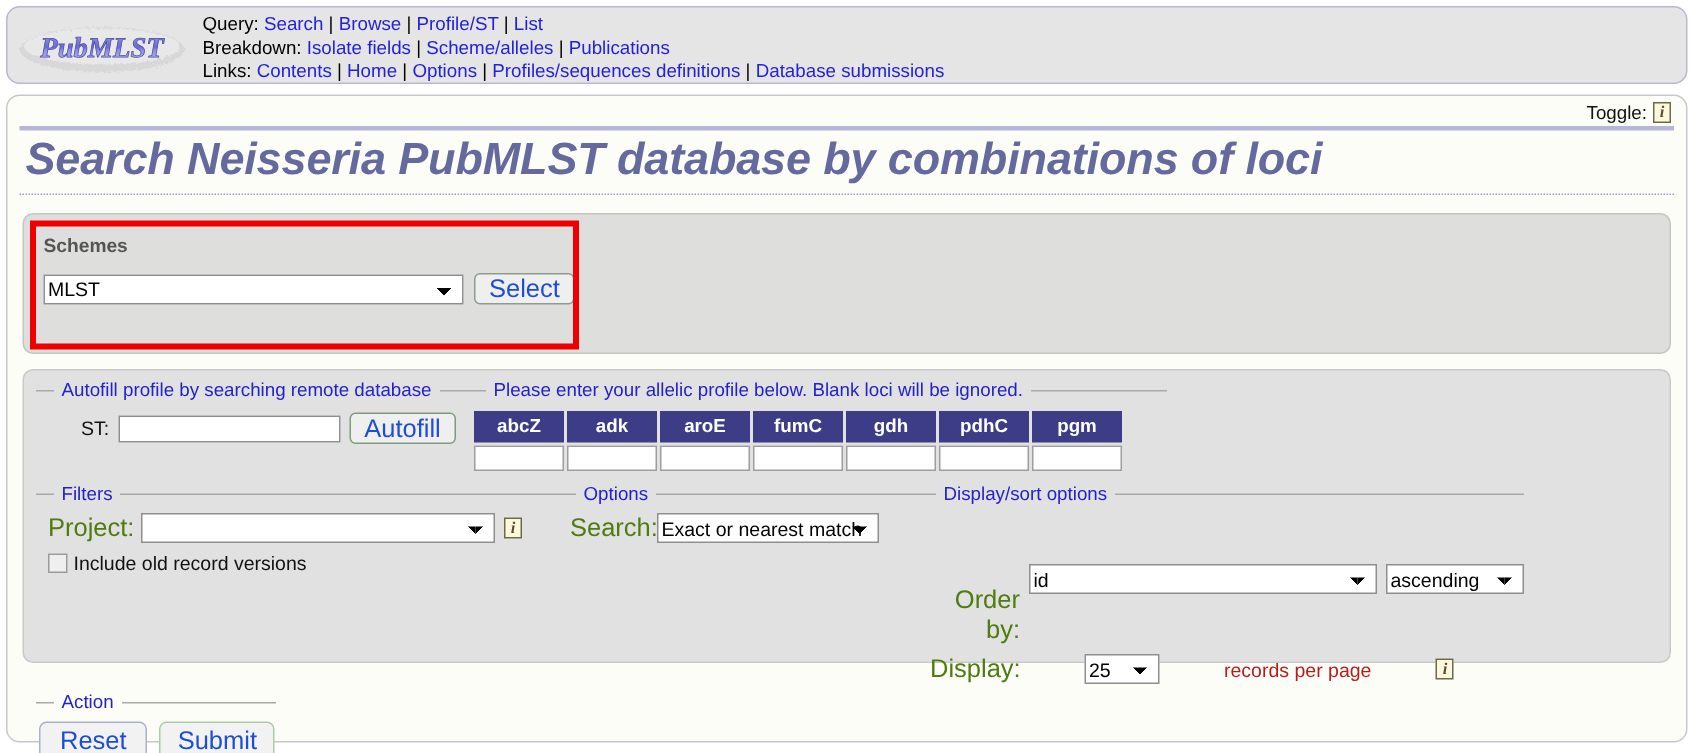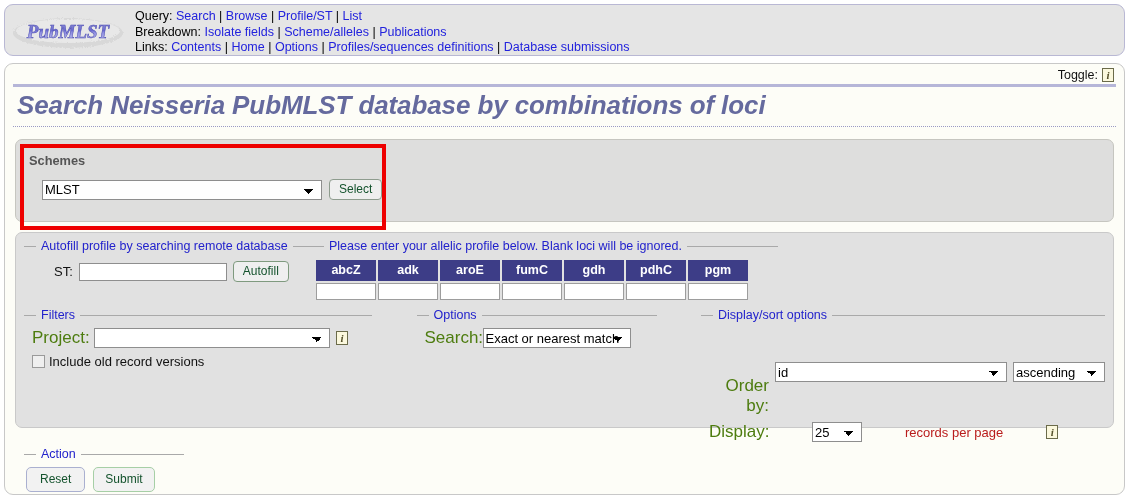--- a/index.html
+++ b/index.html
@@ -94,35 +94,35 @@
     vertical-align: middle;
   }
 
   .page-title-wrap {
     margin: 20px 8px 0 8px;
     border-top: 3px solid #b6b6d8;
     border-bottom: 1px dotted #9a9ac4;
     padding: 3px 0 5px 4px;
   }
   .page-title {
-    font-size: 26px;
+    font-size: 30px;
     font-weight: bold;
     font-style: italic;
     color: #656a9e;
     letter-spacing: -0.1px;
     white-space: nowrap;
   }
 
   
   .schemes-outer {
     margin: 12px 10px 0 10px;
     background: #dededd;
     border: 1px solid #c6c6c0;
     border-radius: 7px;
-    height: 83px;
+    height: 94px;
     box-sizing: border-box;
     position: relative;
   }
   .red-highlight {
     position: absolute;
     left: 4px;
     top: 4px;
     width: 366px;
     height: 86px;
     border: 4px solid #ee0000;
@@ -175,22 +175,22 @@
     font-family: "Liberation Sans", sans-serif;
     font-size: 13px;
     background: #ffffff;
     border: 1px solid #8e8e8e;
     height: 18px;
     box-sizing: border-box;
     padding: 1px 3px;
   }
   button.btn {
     font-family: "Liberation Sans", sans-serif;
-    font-size: 12px;
-    color: #14532d;
+    font-size: 17px;
+    color: #1d4ed8;
     background: #f0f0f0;
     border: 1px solid #9aa59a;
     border-radius: 4px;
     padding: 2px 9px;
     cursor: pointer;
     line-height: 15px;
   }
   button.btn-select { border-color: #8e9c8e; background:#efefef; }
   button.btn-autofill { border-color: #7f9a7f; background:#efefef; }
   button.btn-reset { border: 1px solid #aab0d0; background:#f2f2f2; padding: 4px 13px; border-radius:5px;}
@@ -264,21 +264,20 @@
     align-items: center;
     gap: 6px;
     margin: 8px 0 0 30px;
   }
   .autofill-row .lbl { font-size: 13px; color: #111; }
 
   .row-mid {
     display: flex;
     align-items: flex-start;
     margin-top: 6px;
-    justify-content: space-between;
   }
   .fs-filters { width: 348px; flex: 0 0 auto; }
   .fs-options { width: 240px; flex: 0 0 auto; margin-left: 14px; }
   .fs-display { width: 400px; flex: 0 0 auto; margin-left: 14px; }
 
   .fl-row {
     display: flex;
     align-items: center;
     gap: 6px;
     margin-top: 6px;
@@ -366,21 +365,21 @@
 
   <div class="page-title-wrap">
     <div class="page-title">Search Neisseria PubMLST database by combinations of loci</div>
   </div>
 
   <div class="schemes-outer">
     <div class="red-highlight"></div>
     <div class="schemes-inner">
       <div class="schemes-heading">Schemes</div>
       <div class="schemes-row">
-        <select class="sel" style="width:280px;margin-left:13px;">
+        <select class="sel" style="width:280px;">
           <option>MLST</option>
         </select>
         <button class="btn btn-select">Select</button>
       </div>
     </div>
   </div>
 
   <div class="query-panel">
 
     <div class="row-top">

